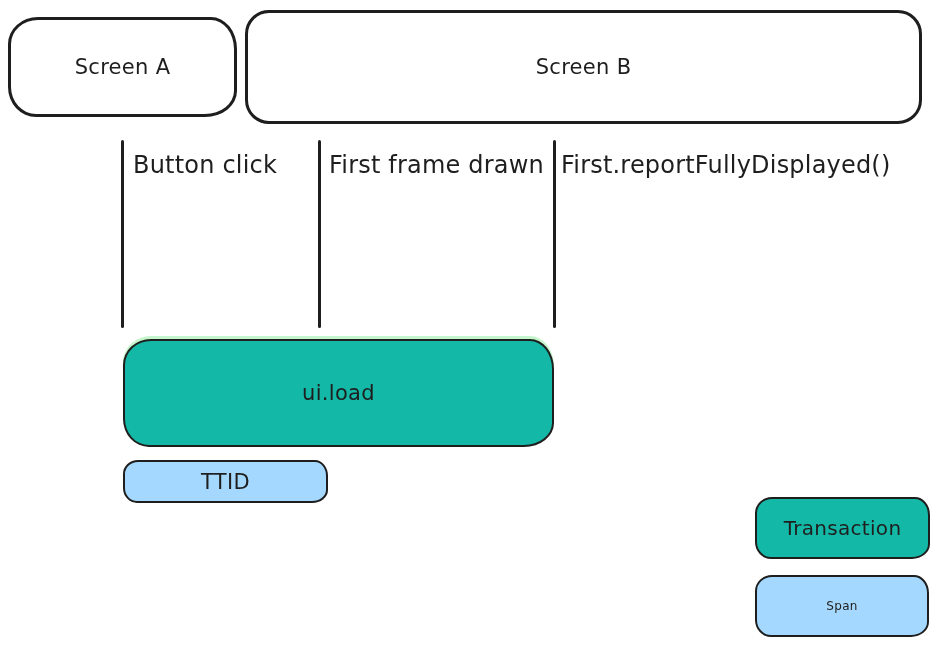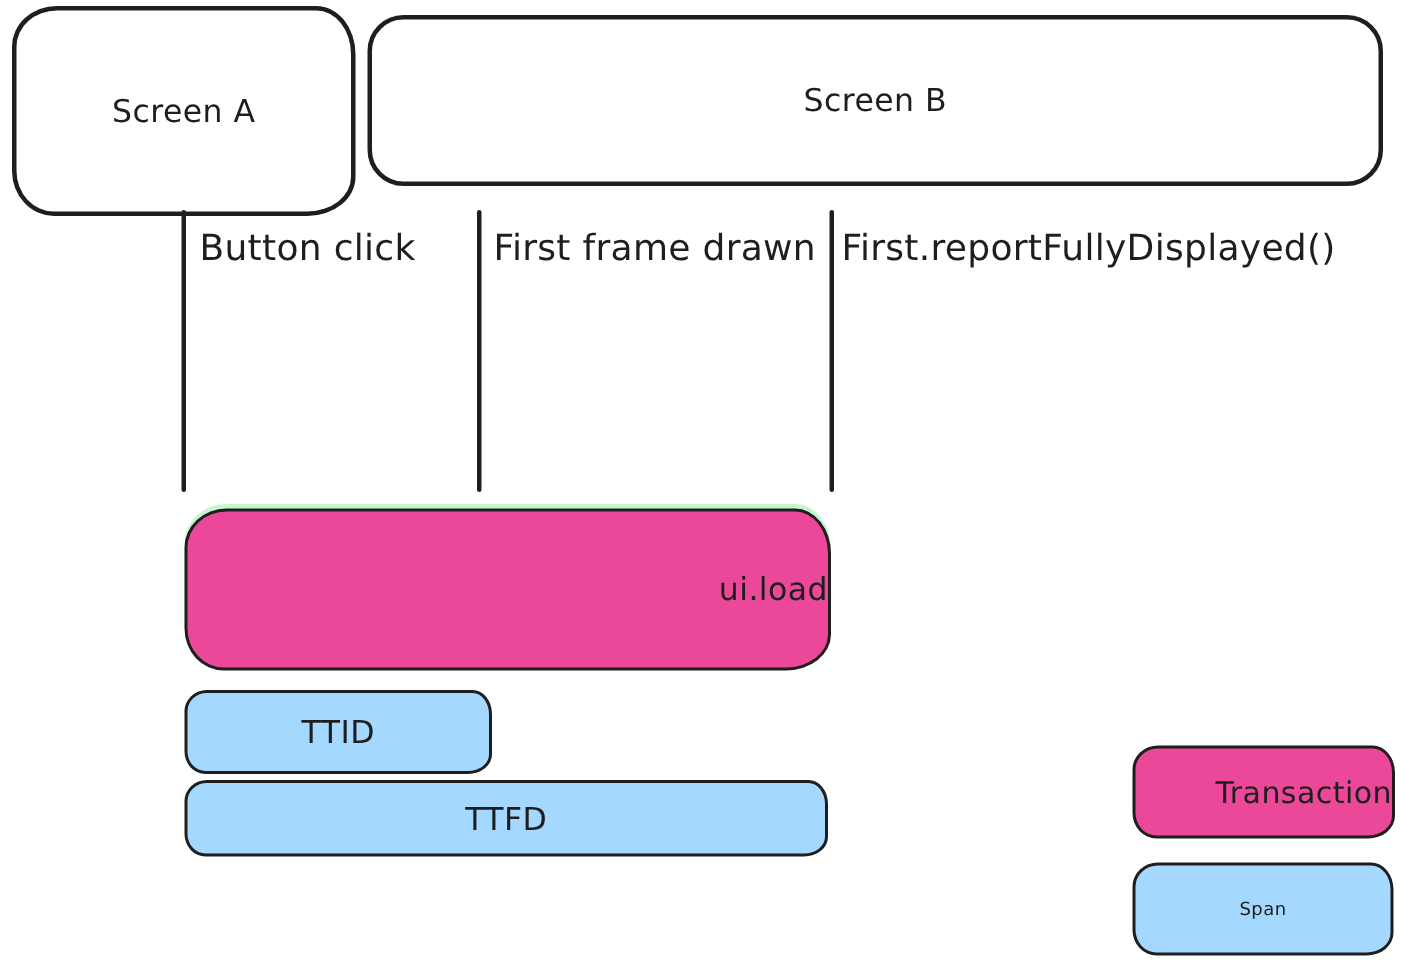--- a/index.html
+++ b/index.html
@@ -25,21 +25,21 @@
     font-size: 20px;
     letter-spacing: 0.3px;
     background: #ffffff;
   }
   
   .screen-box {
     border-width: 3px;
     border-radius: 30px 26px 32px 28px / 27px 32px 26px 30px;
     font-size: 21px;
   }
-  .screen-a { left: 8px;  top: 4px; width: 229px; height: 140px; }
+  .screen-a { left: 8px;  top: 17px; width: 229px; height: 100px; }
   .screen-b { left: 245px; top: 10px; width: 677px; height: 114px; border-radius: 24px; }
 
   
   .marker-line {
     position: absolute;
     top: 140px;
     width: 3px;
     height: 188px;
     background: #1e1e1e;
     border-radius: 2px;
@@ -53,31 +53,31 @@
     top: 151px;
     font-size: 24px;
     letter-spacing: 0.2px;
     white-space: nowrap;
   }
   .label-1 { left: 133px; }
   .label-2 { left: 329px; }
   .label-3 { left: 561px; }
 
   
-  .transaction-fill { background: #ec4899; justify-content: flex-end; }
+  .transaction-fill { background: #14b8a6; }
   .span-fill { background: #a5d8ff; }
 
   .ui-load {
     left: 123px; top: 339px; width: 431px; height: 108px;
     border-radius: 28px 24px 30px 26px / 26px 30px 24px 28px;
     box-shadow: 0 -3px 0 rgba(178, 242, 187, 0.75);
     font-size: 21px;
   }
   .ttid {
-    left: 123px; top: 460px; width: 205px; height: 56px;
+    left: 123px; top: 460px; width: 205px; height: 43px;
     border-radius: 15px 13px 16px 14px / 14px 16px 13px 15px;
     font-size: 21px;
     text-align: right;
   }
   .ttfd {
     left: 123px; top: 520px; width: 429px; height: 51px;
     border-radius: 15px 13px 16px 14px / 14px 16px 13px 15px;
     font-size: 21px;
   }
 
@@ -113,23 +113,20 @@
   <div class="marker-label label-2">First frame drawn</div>
   <div class="marker-label label-3">First.reportFullyDisplayed()</div>
 
   <div class="box transaction-fill ui-load">
     <span>ui.load</span>
   </div>
 
   <div class="box span-fill ttid">
     <span>TTID</span>
   </div>
-  <div class="box span-fill ttfd">
-    <span>TTFD</span>
-  </div>
 
   <div class="box transaction-fill legend-transaction">
     <span>Transaction</span>
   </div>
   <div class="box span-fill legend-span">
     <span>Span</span>
   </div>
 
 </div>
 

